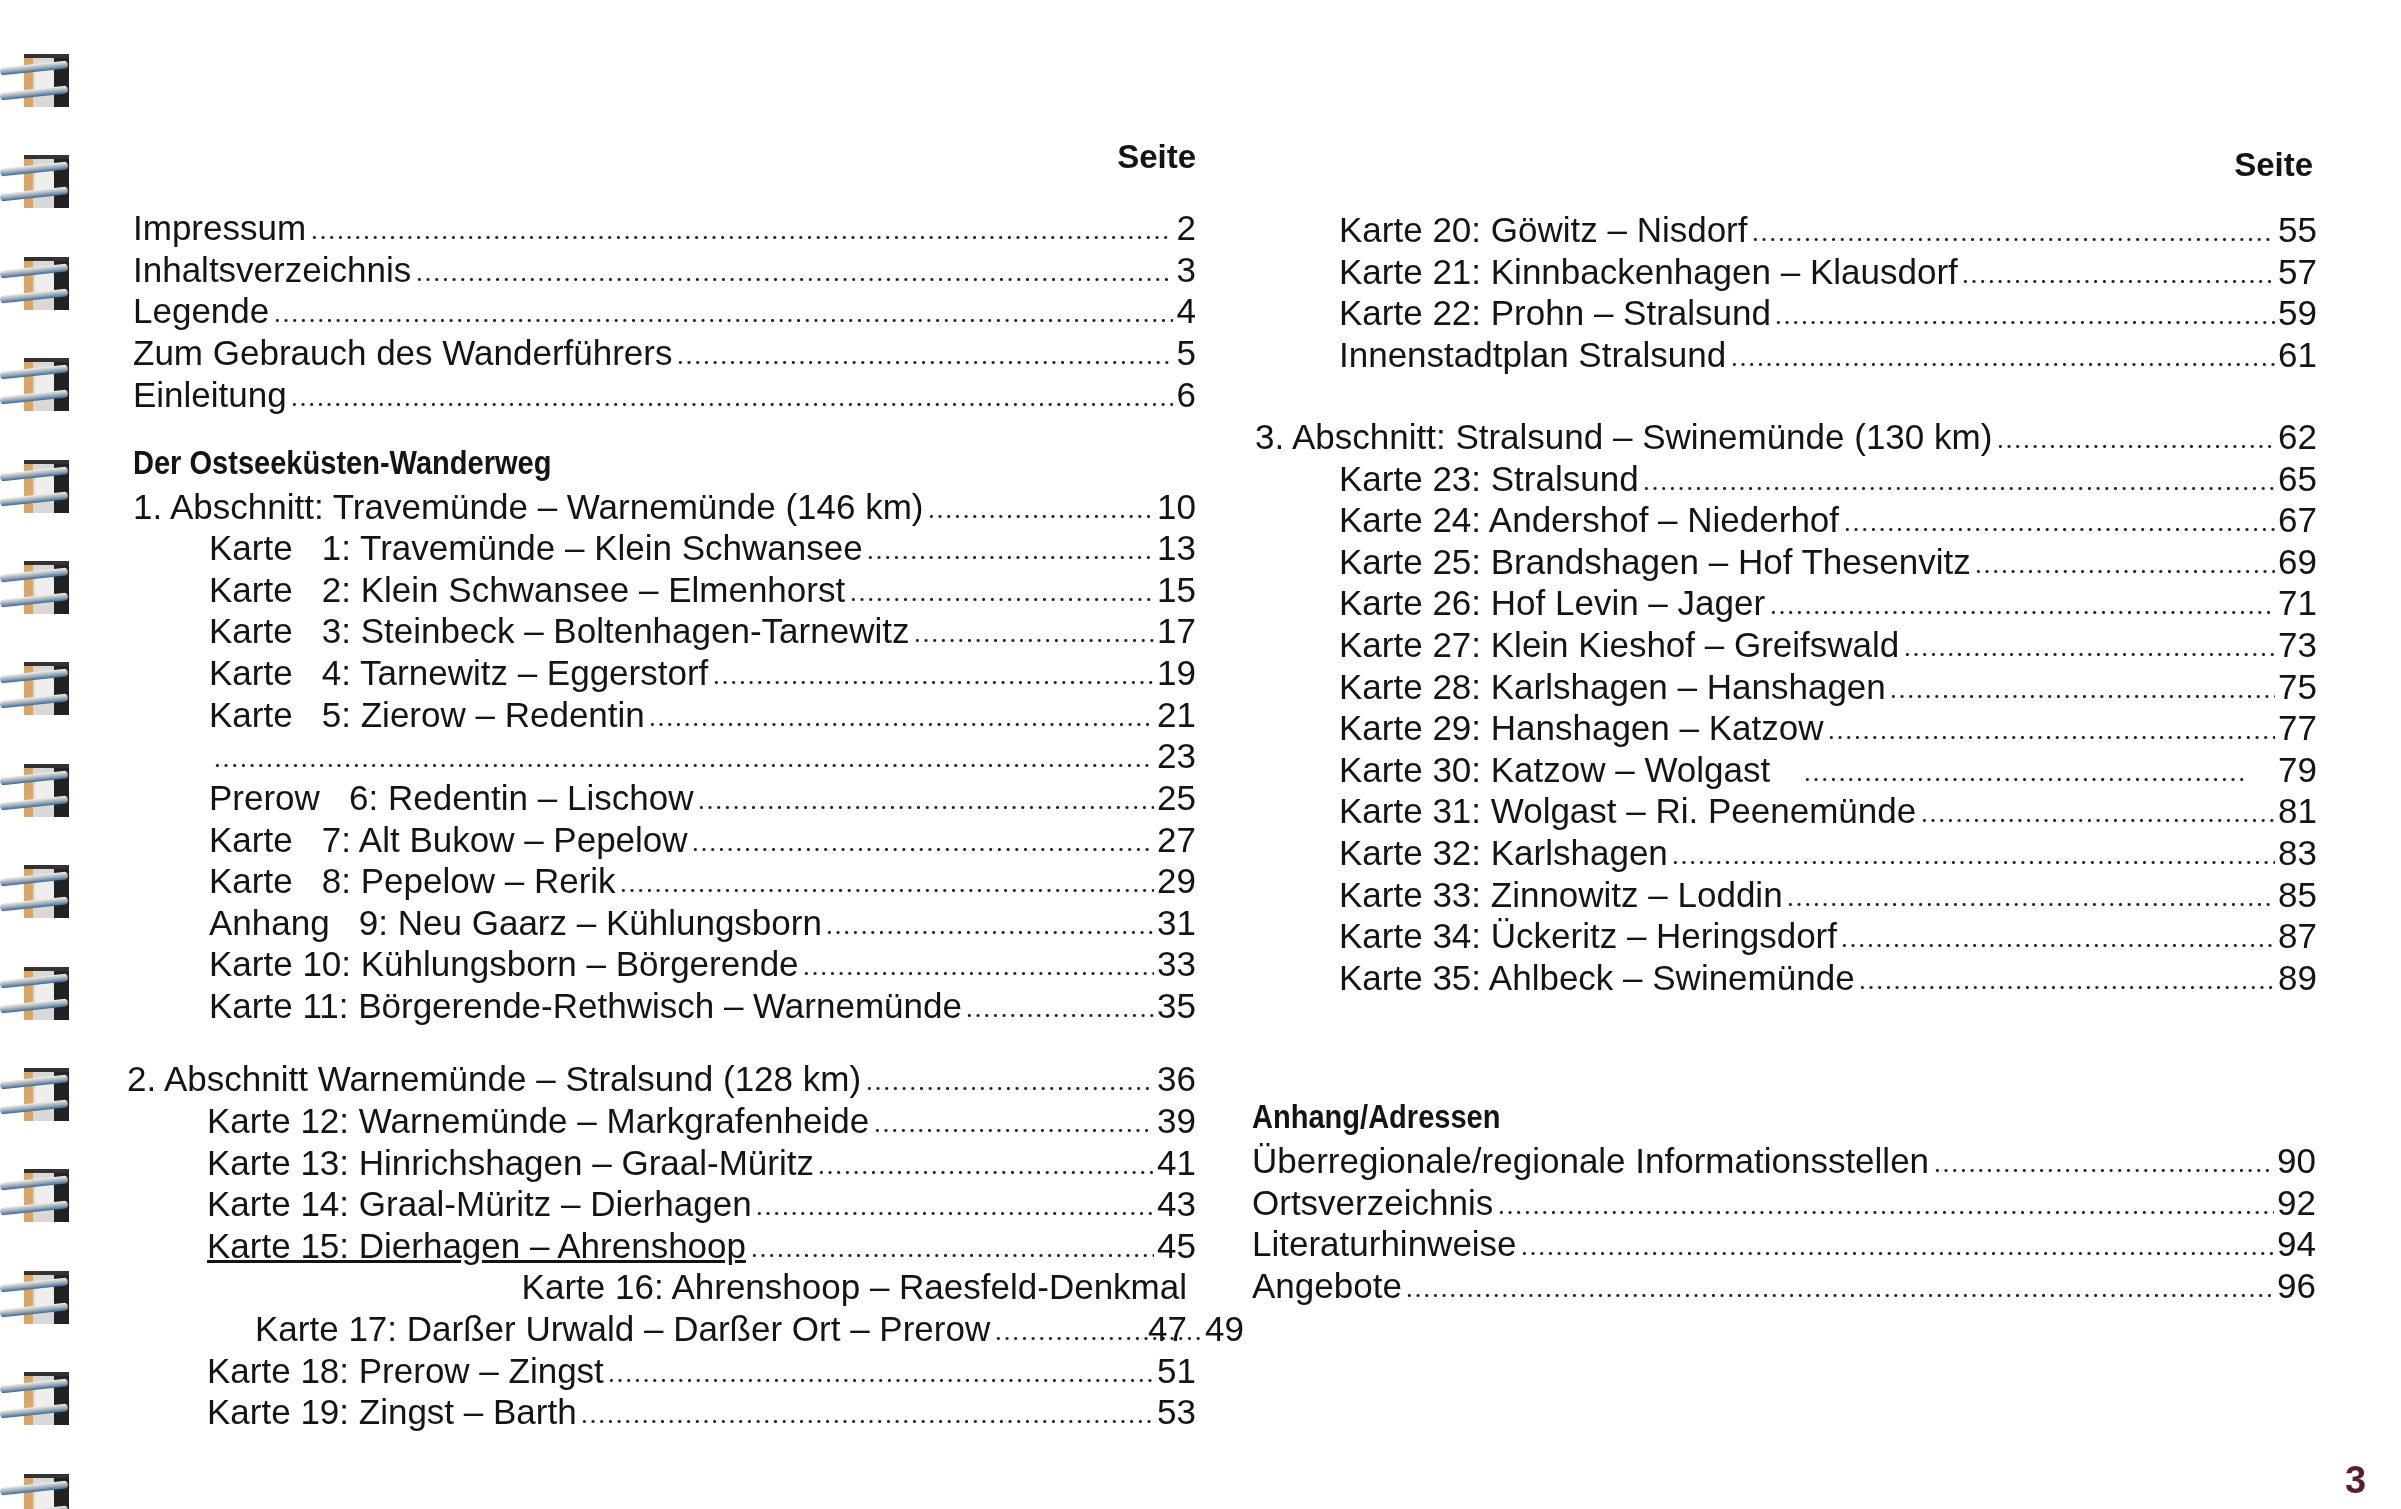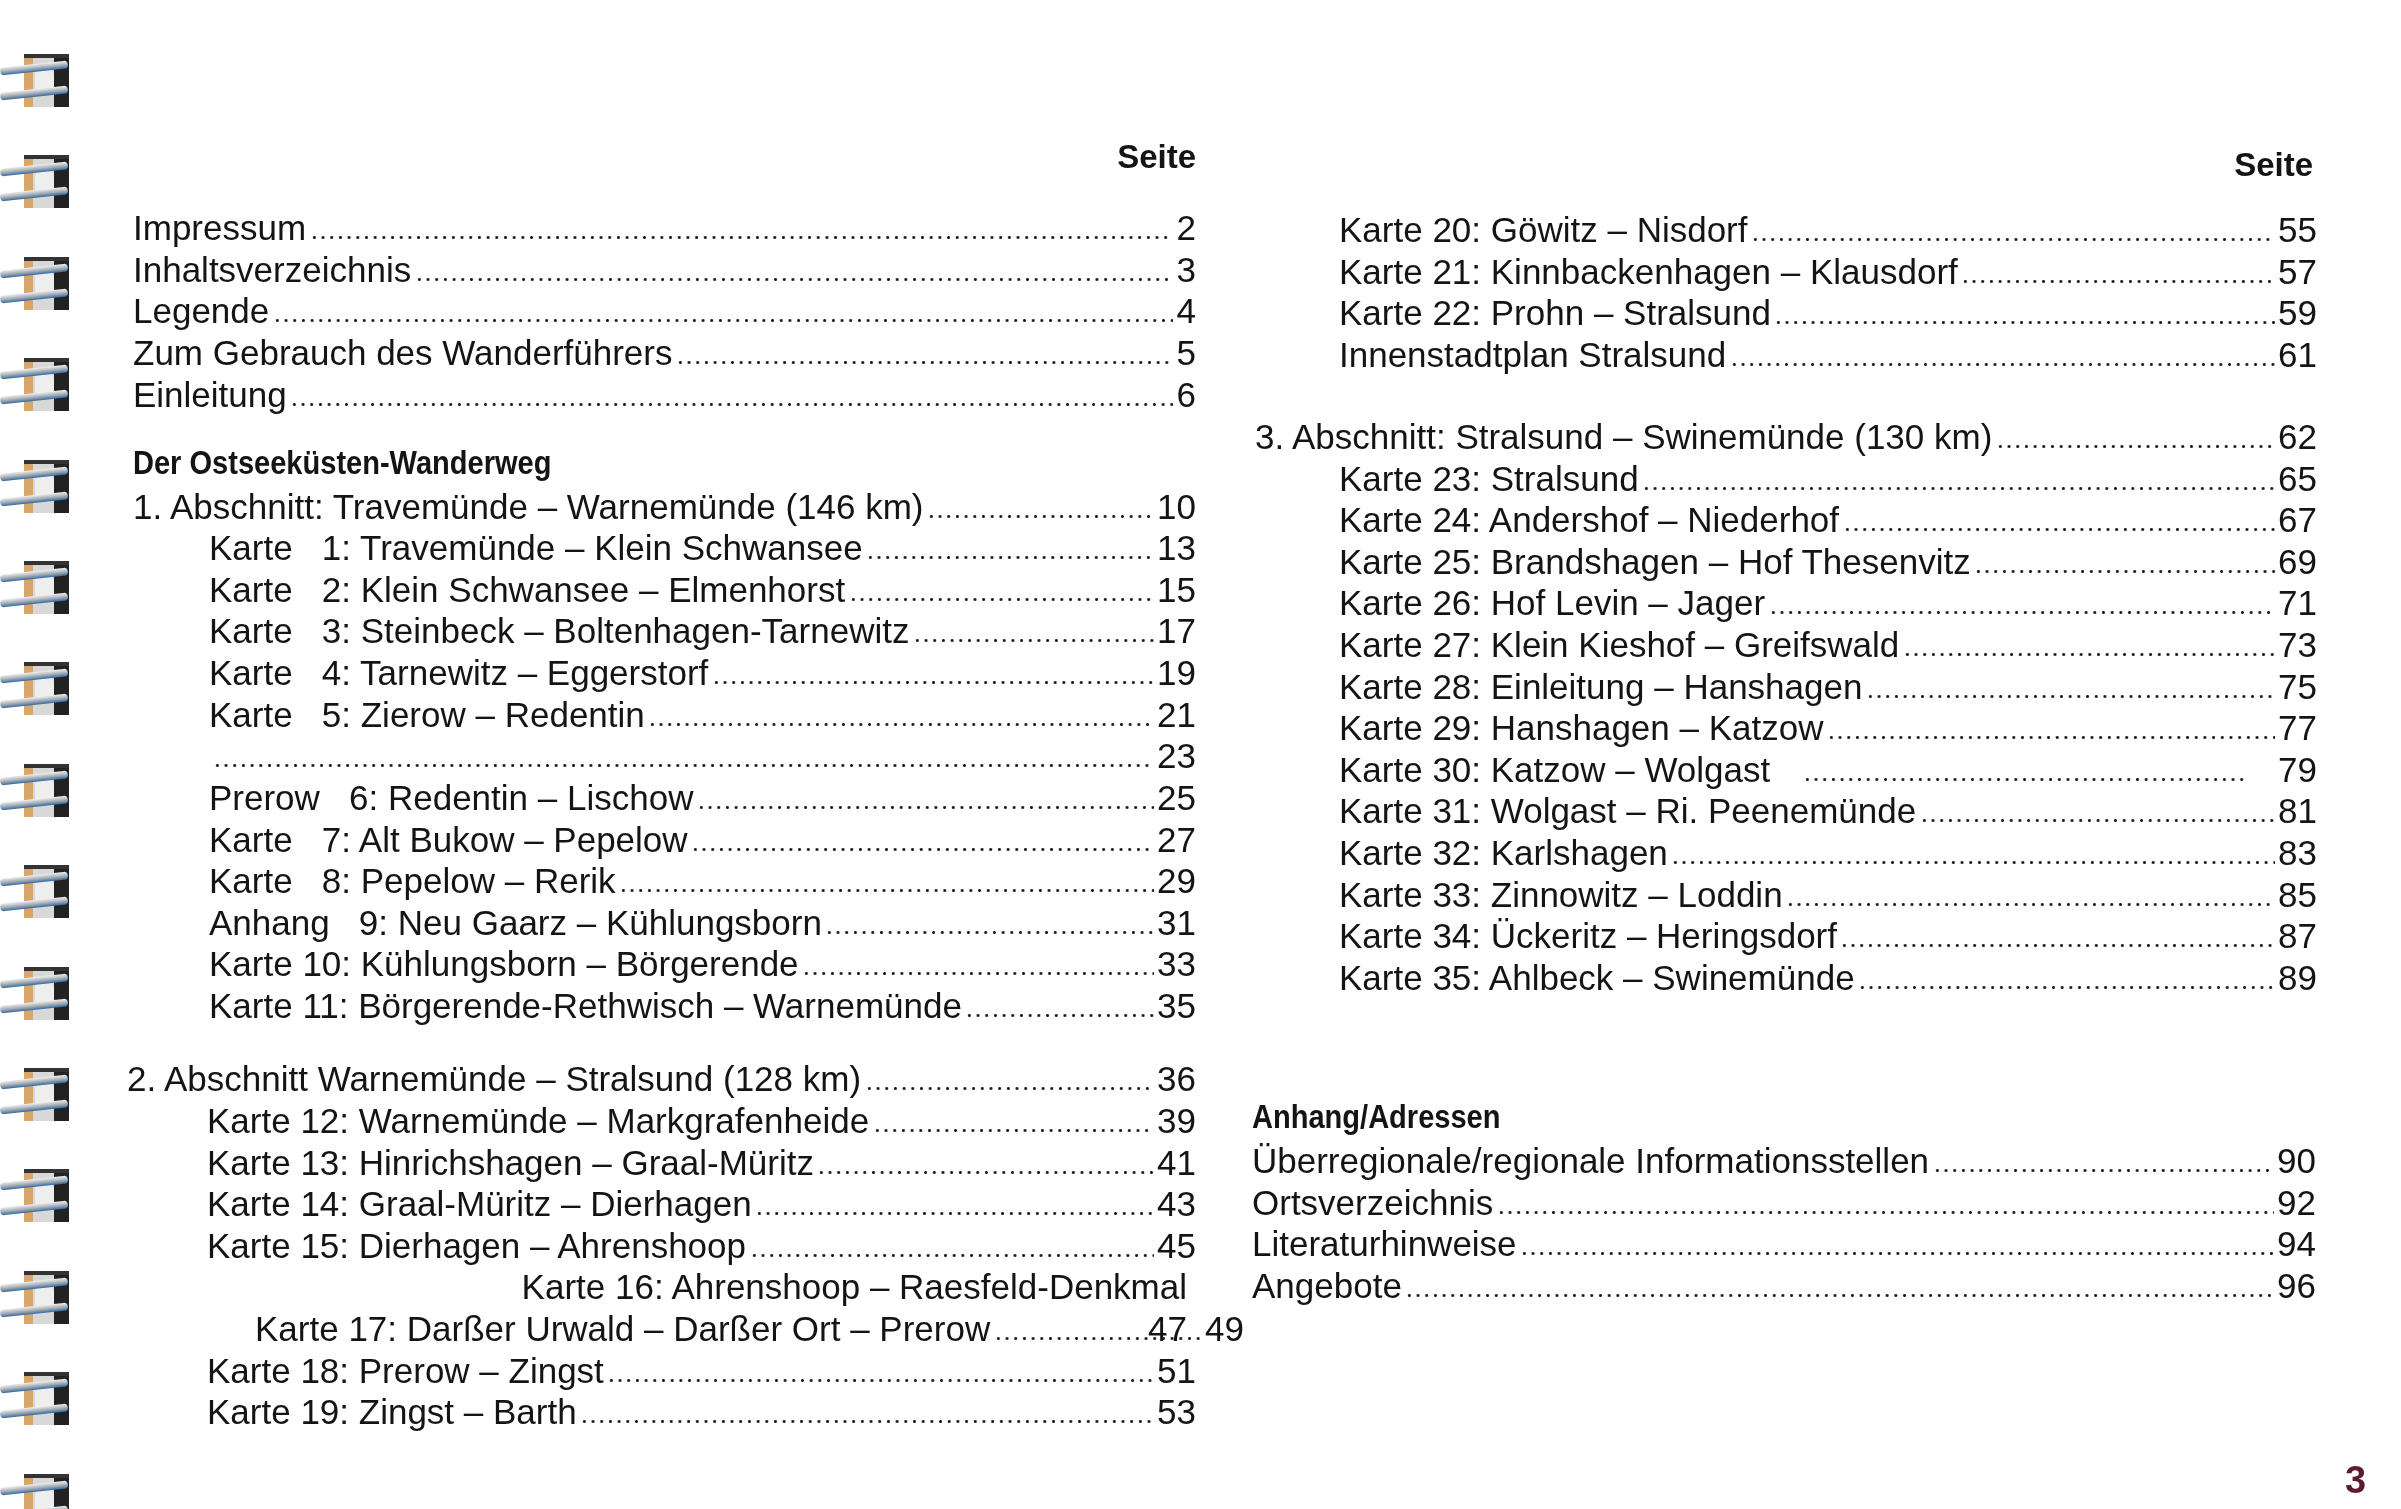--- a/index.html
+++ b/index.html
@@ -218,21 +218,21 @@
       <span class="label" style="white-space: pre;">Karte 13: Hinrichshagen – Graal-Müritz</span>
       <span class="leader"></span>
       <span class="page">41</span>
     </div>
     <div class="toc-row" style="left: 207px; width: 989px; top: 1183px;">
       <span class="label" style="white-space: pre;">Karte 14: Graal-Müritz – Dierhagen</span>
       <span class="leader"></span>
       <span class="page">43</span>
     </div>
     <div class="toc-row" style="left: 207px; width: 989px; top: 1225px;">
-      <span class="label" style="white-space: pre;">Karte 15: Dierhagen – Ahrenshoop</span>
+      <span class="label" style="white-space: pre; text-decoration: underline;">Karte 15: Dierhagen – Ahrenshoop</span>
       <span class="leader"></span>
       <span class="page">45</span>
     </div>
     <div class="toc-row" style="left: 198px; width: 989px; top: 1266px; flex-direction: column;">
       <span class="label" style="white-space: pre;">Karte 16: Ahrenshoop – Raesfeld-Denkmal</span>
       <span class="leader"></span>
       <span class="page">47</span>
     </div>
     <div class="toc-row" style="left: 207px; width: 989px; top: 1308px; margin-left: 48px;">
       <span class="label" style="white-space: pre;">Karte 17: Darßer Urwald – Darßer Ort – Prerow</span>
@@ -293,21 +293,21 @@
       <span class="label" style="white-space: pre;">Karte 26: Hof Levin – Jager</span>
       <span class="leader"></span>
       <span class="page">71</span>
     </div>
     <div class="toc-row" style="left: 1339px; width: 978px; top: 624px;">
       <span class="label" style="white-space: pre;">Karte 27: Klein Kieshof – Greifswald</span>
       <span class="leader"></span>
       <span class="page">73</span>
     </div>
     <div class="toc-row" style="left: 1339px; width: 978px; top: 666px;">
-      <span class="label" style="white-space: pre;">Karte 28: Einleitung – Hanshagen</span>
+      <span class="label" style="white-space: pre;">Karte 28: Karlshagen – Hanshagen</span>
       <span class="leader"></span>
       <span class="page">75</span>
     </div>
     <div class="toc-row" style="left: 1339px; width: 978px; top: 707px;">
       <span class="label" style="white-space: pre;">Karte 29: Hanshagen – Katzow</span>
       <span class="leader"></span>
       <span class="page">77</span>
     </div>
     <div class="toc-row" style="left: 1339px; width: 978px; top: 749px; gap: 29px;">
       <span class="label" style="white-space: pre;">Karte 30: Katzow – Wolgast</span>

